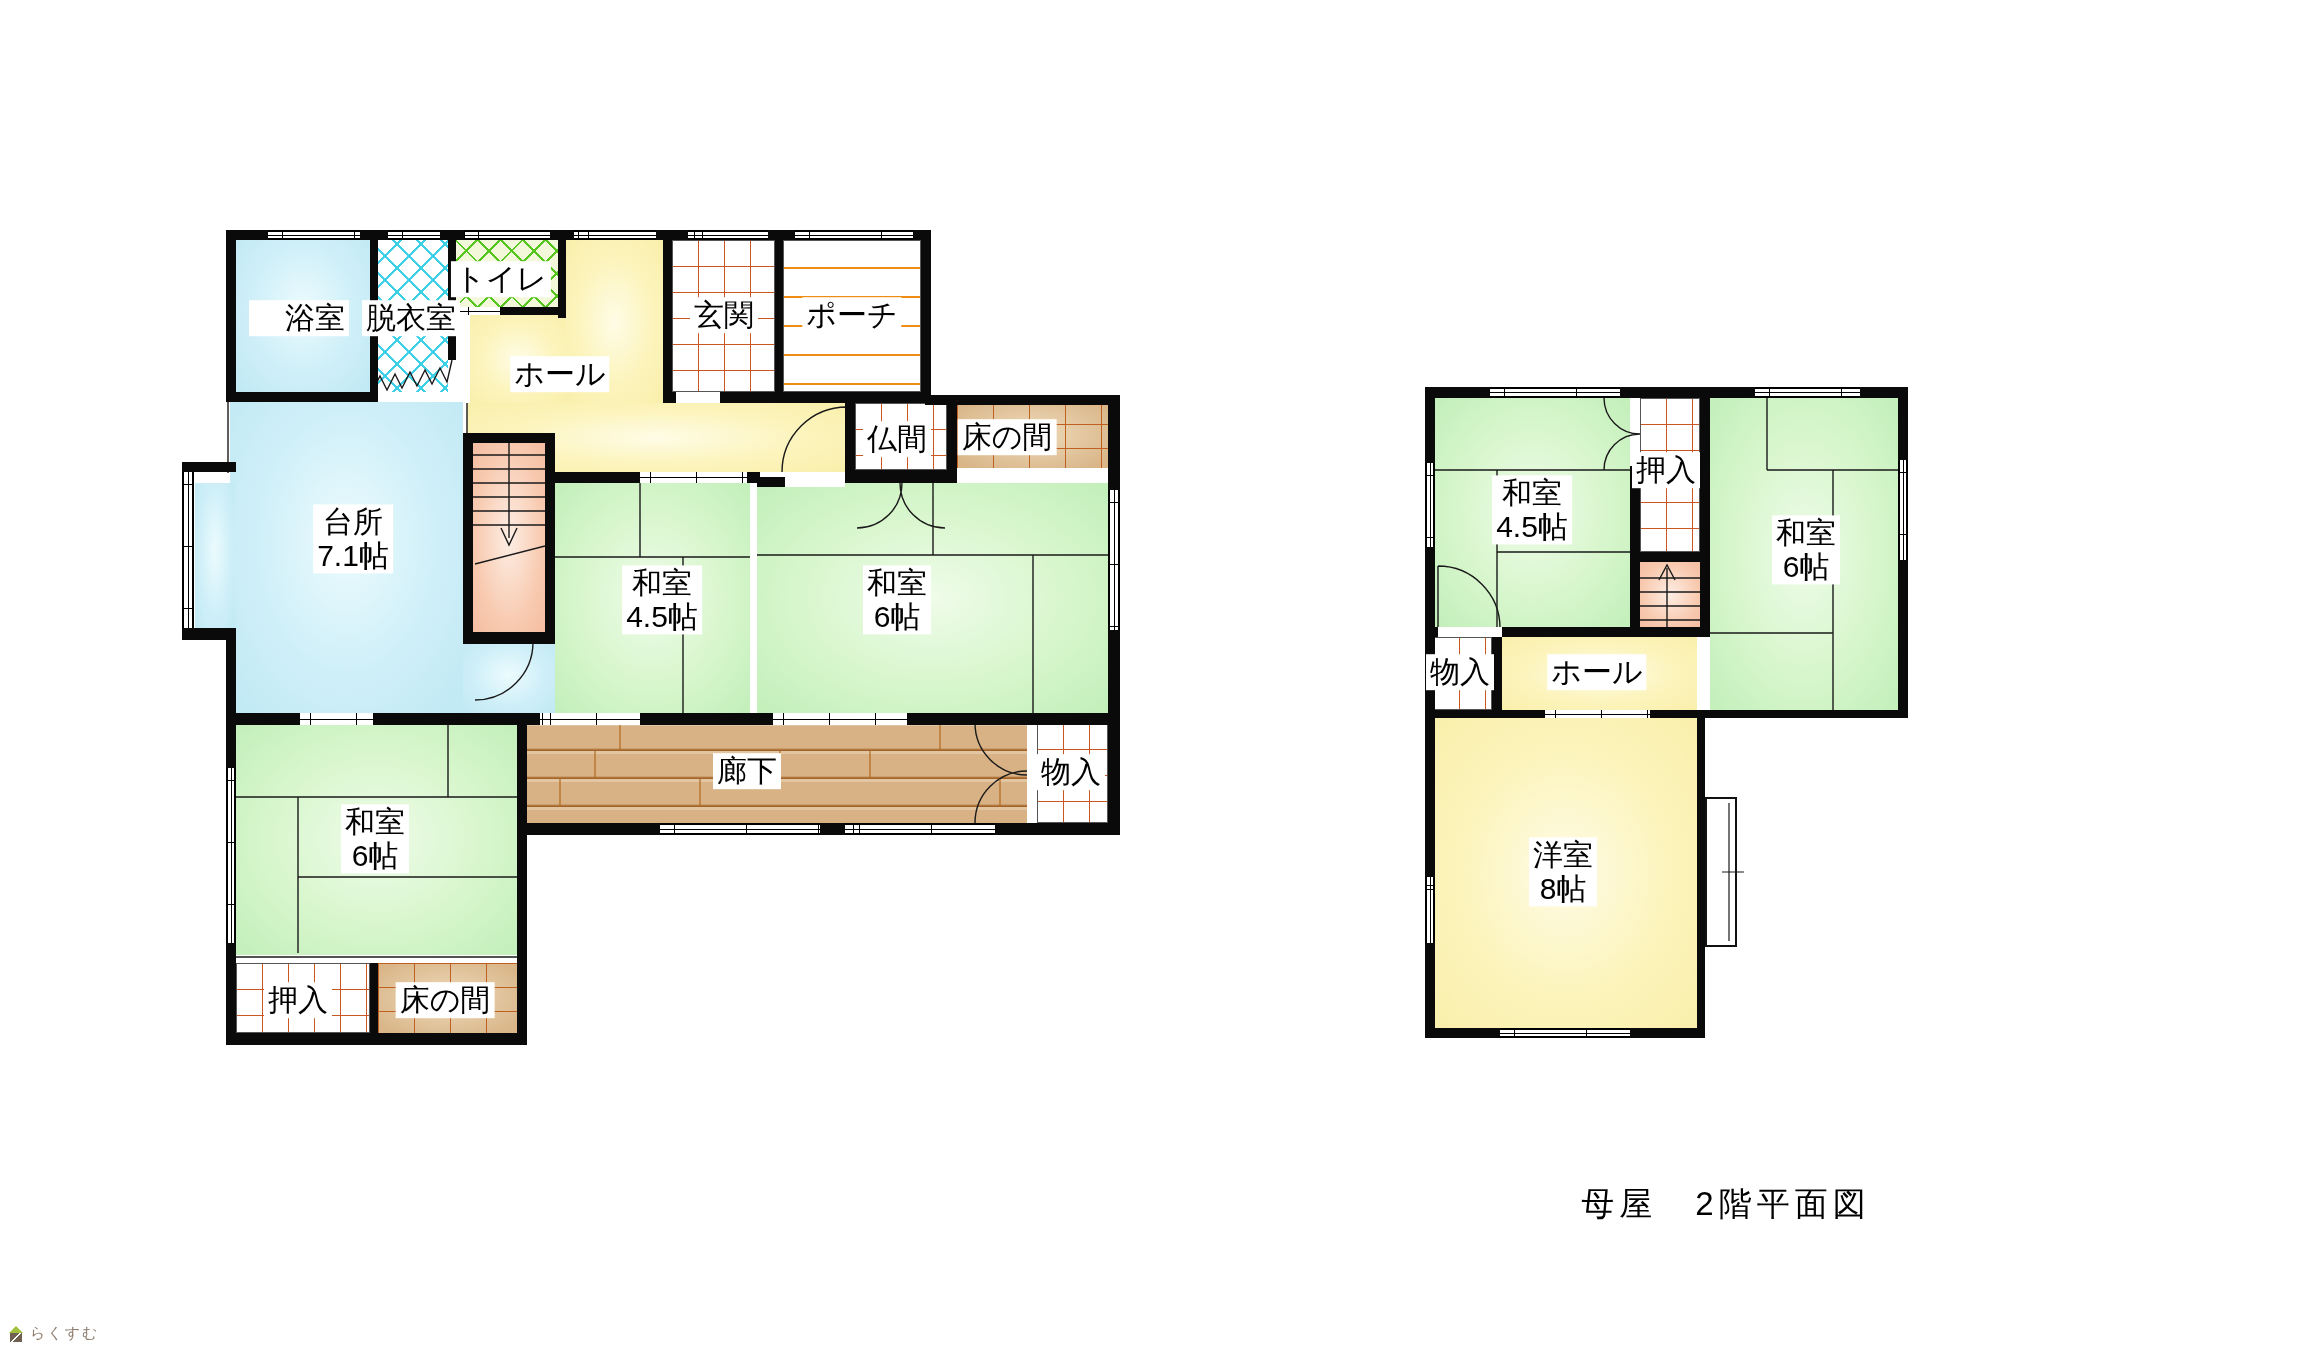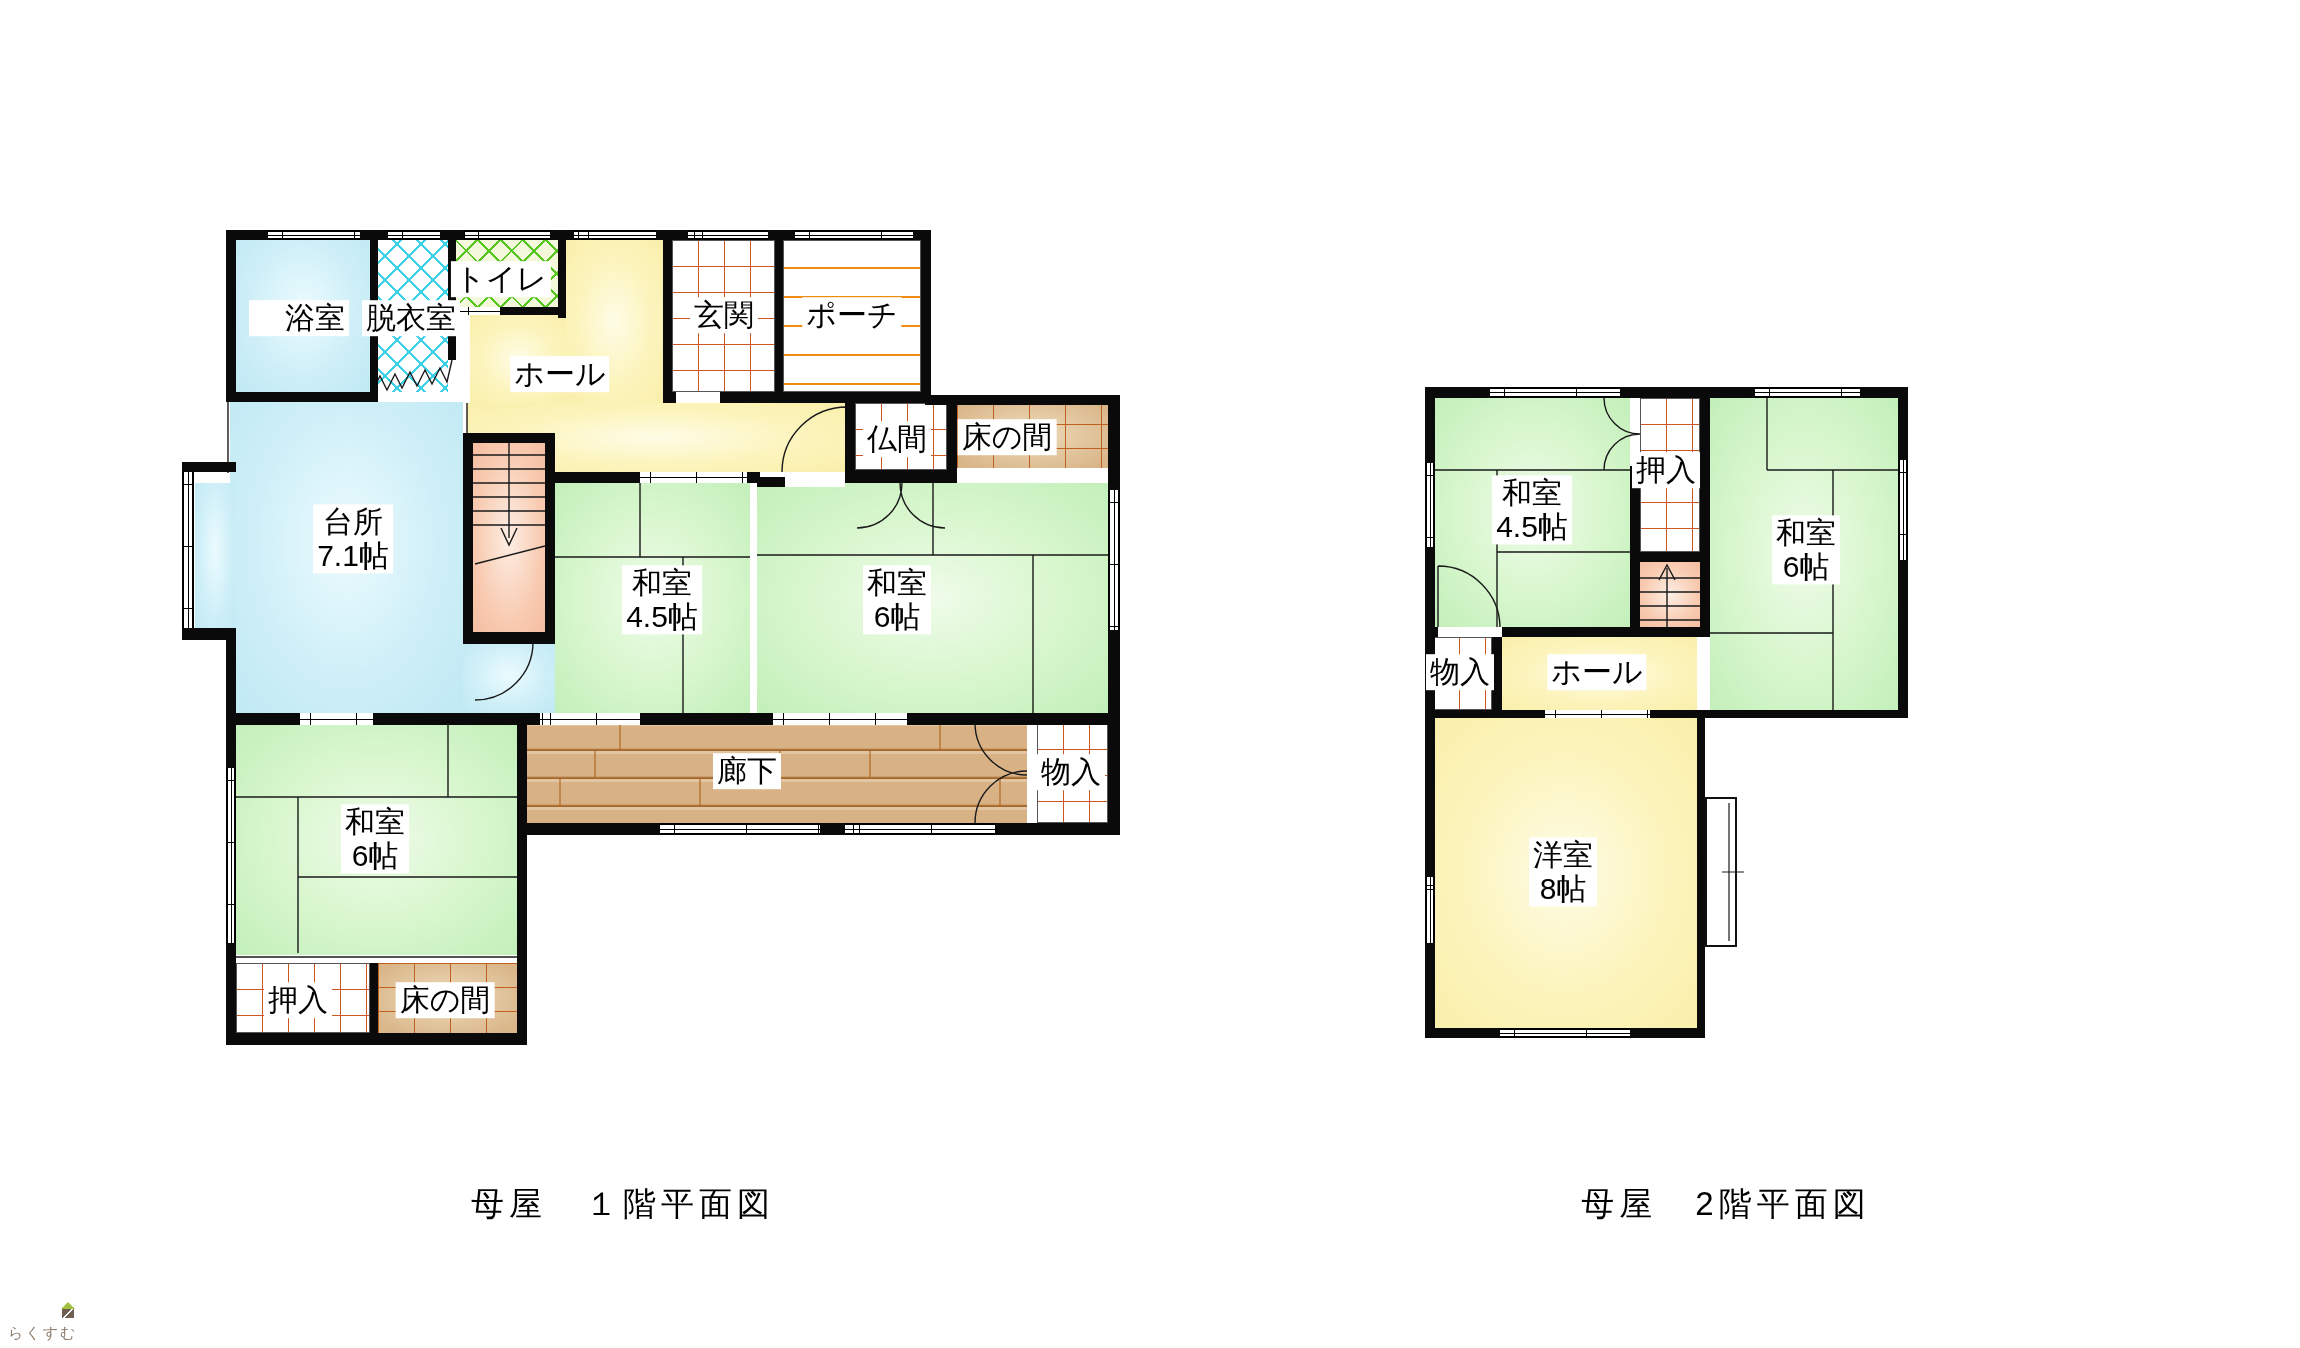--- a/index.html
+++ b/index.html
@@ -43,21 +43,21 @@
           background-image:repeating-linear-gradient(to bottom,transparent 0 27px,#ef8c12 27px 29px);
           box-shadow:inset 0 0 0 1px #555;}
   .c-hatch-cyan{background-color:#fff;
           background-image:repeating-linear-gradient(45deg,transparent 0 15px,#3ed0e6 15px 17px),
                            repeating-linear-gradient(135deg,transparent 0 15px,#3ed0e6 15px 17px);}
   .c-hatch-green{background-color:#f4f8da;
           background-image:repeating-linear-gradient(45deg,transparent 0 14px,#54c61e 14px 16px),
                            repeating-linear-gradient(135deg,transparent 0 14px,#54c61e 14px 16px);}
   
   .wm{position:absolute;left:8px;bottom:5px;z-index:7;display:flex;align-items:flex-end;gap:5px;
-      color:#8d7b6c;font-size:15px;letter-spacing:2px;flex-direction:column;}
+      color:#8d7b6c;font-size:15px;letter-spacing:2px;}
   .wm-icon{position:relative;width:17px;height:17px;display:inline-block;}
   .wm-roof{position:absolute;left:1px;top:0;width:0;height:0;border-left:7px solid transparent;
            border-right:7px solid transparent;border-bottom:7px solid #a3c13e;}
   .wm-body{position:absolute;left:2px;top:7px;width:12px;height:9px;background:#6f6052;
            background-image:linear-gradient(135deg,transparent 44%,#fff 46%,#fff 54%,transparent 56%);}
 </style>
 </head>
 <body>
 
 <div class="canvas">
@@ -251,21 +251,20 @@
     </g>
     <g stroke="#1a1a1a" stroke-width="1.4" fill="none">
       <path d="M1604,398 A36,36 0 0 0 1640,434 M1604,470 A36,36 0 0 1 1640,434"></path>
       <path d="M1438,628 V566 M1438,566 A62,62 0 0 1 1500,628"></path>
     </g>
     <g stroke="#1a1a1a" stroke-width="1.2" fill="none">
       <path d="M1729,803 V941 M1722,872 H1744"></path>
     </g>
   </svg>
 
-  <div class="caption" style="left:623px;top:1182px;">母屋　１階平面図</div>
   <div class="caption" style="left:1726px;top:1182px;">母屋　2階平面図</div>
 
   <div class="wm">
     <span class="wm-icon">
         <span class="wm-roof"></span>
         <span class="wm-body"></span>
       </span>
     <span>らくすむ</span>
   </div>
 

